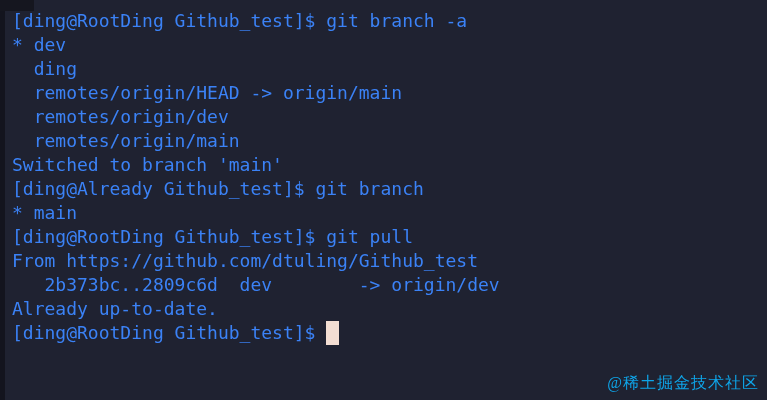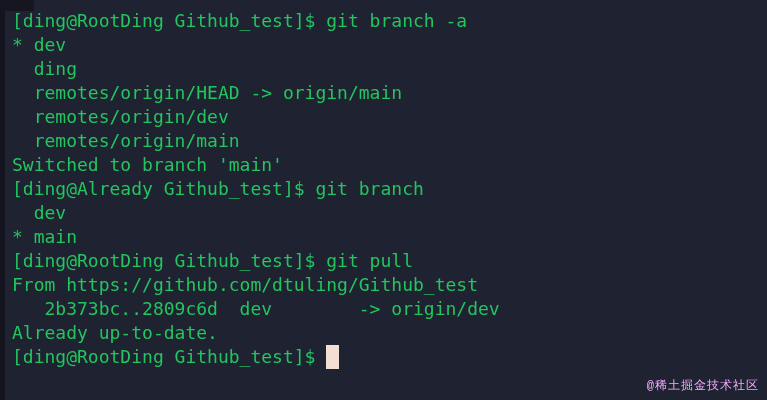--- a/index.html
+++ b/index.html
@@ -35,59 +35,58 @@
     position: absolute;
     left: 12px;
     top: 9px;
     right: 0;
   }
   .line {
     white-space: pre;
     font-size: 18px;
     line-height: 24px;
     height: 24px;
-    color: #22c55e;
+    color: #3b82f6;
     letter-spacing: 0px;
   }
   .cursor {
     display: inline-block;
     width: 13px;
     height: 24px;
     margin-left: 0px;
     vertical-align: bottom;
     background: #f3ded3;
   }
   .watermark {
     position: absolute;
     right: 8px;
     bottom: 6px;
-    font-family: Liberation Mono, monospace;
-    font-size: 12px;
-    color: #f0abfc;
+    font-family: Liberation Serif, serif;
+    font-size: 16px;
+    color: #0ea5e9;
     letter-spacing: 1px;
     user-select: none;
   }
 </style>
 </head>
 <body>
 
 <div class="terminal">
   <div class="left-edge"></div>
   <div class="corner-shade"></div>
 
   <div class="screen">
     <div class="line">[ding@RootDing Github_test]$ git branch -a</div>
     <div class="line">* dev</div>
     <div class="line">  ding</div>
     <div class="line">  remotes/origin/HEAD -&gt; origin/main</div>
     <div class="line">  remotes/origin/dev</div>
     <div class="line">  remotes/origin/main</div>
     <div class="line">Switched to branch 'main'</div>
     <div class="line">[ding@Already Github_test]$ git branch</div>
-    <div class="line">  dev</div>
     <div class="line">* main</div>
     <div class="line">[ding@RootDing Github_test]$ git pull</div>
     <div class="line">From https://github.com/dtuling/Github_test</div>
     <div class="line">   2b373bc..2809c6d  dev        -&gt; origin/dev</div>
     <div class="line">Already up-to-date.</div>
     <div class="line"><span>[ding@RootDing Github_test]$ </span><span class="cursor"></span></div>
   </div>
 
   <div class="watermark">@稀土掘金技术社区</div>
 </div>

